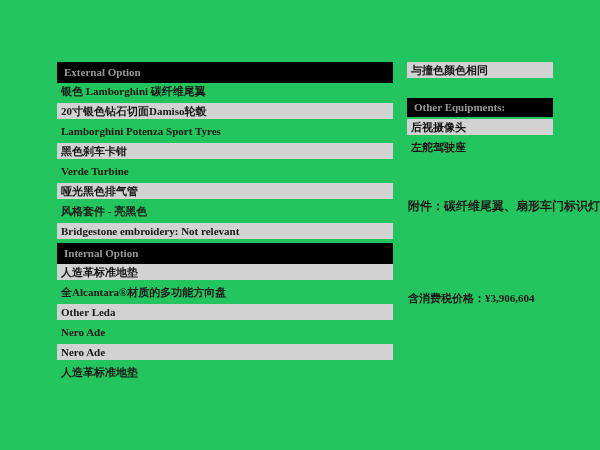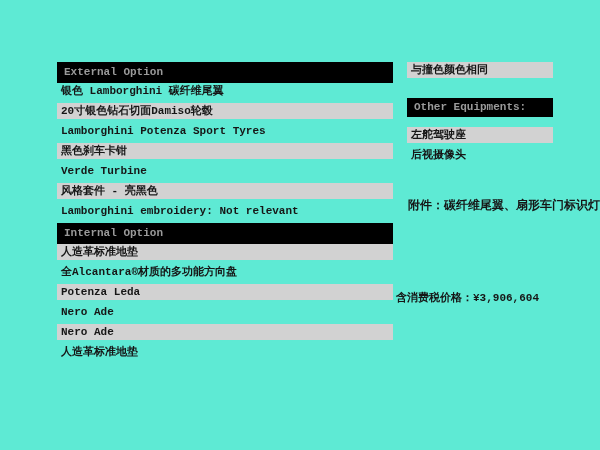--- a/index.html
+++ b/index.html
@@ -1,91 +1,92 @@
 <!DOCTYPE html>
 <html><head>
 <meta charset="utf-8">
 <style>
   html,body{margin:0;padding:0;background:#ffffff;}
   .canvas{
-    position:relative;width:600px;height:450px;background:#5eead4;overflow:hidden;
-    font-family:Liberation Mono, monospace;
+    position:relative;width:600px;height:450px;background:#22c55e;overflow:hidden;
+    font-family:Liberation Serif, serif;
     font-weight:700;color:#161616;
   }
   .col-left{position:absolute;left:57px;top:62px;width:336px;}
   .col-right{position:absolute;left:407px;top:62px;width:146px;}
   .sec-header{
     height:21px;line-height:21px;background:#000000;color:#9a9a9a;
     font-size:11px;padding-left:7px;box-sizing:border-box;
   }
-  .sec-header.small{height:19px;line-height:19px;margin-bottom:10px;}
+  .sec-header.small{height:19px;line-height:19px;margin-bottom:2px;}
   .row{
     height:16px;line-height:16px;margin-bottom:4px;
     font-size:11px;padding-left:4px;box-sizing:border-box;
     white-space:nowrap;background:transparent;
   }
   .alt-even .row:nth-child(even){background:#d2d2d2;}
   .alt-odd  .row:nth-child(odd){background:#d2d2d2;}
   .internal-section{margin-top:0;}
   .right-spacer{height:16px;}
   .attachments-line{
     position:absolute;left:408px;top:199px;font-size:12px;line-height:14px;
     white-space:nowrap;color:#161616;
   }
   .price-line{
-    position:absolute;left:396px;top:291px;font-size:11px;line-height:15px;
+    position:absolute;left:408px;top:291px;font-size:11px;line-height:15px;
     white-space:nowrap;color:#161616;
   }
 </style>
 </head>
 <body>
 
 <div class="canvas">
 
   <div class="col-left">
 
     <section>
       <div class="sec-header">External Option</div>
       <div class="rows alt-even">
         <div class="row">银色 Lamborghini 碳纤维尾翼</div>
         <div class="row">20寸银色钻石切面Damiso轮毂</div>
         <div class="row">Lamborghini Potenza Sport Tyres</div>
         <div class="row">黑色刹车卡钳</div>
         <div class="row">Verde Turbine</div>
+        <div class="row">哑光黑色排气管</div>
         <div class="row">风格套件 - 亮黑色</div>
-        <div class="row">Lamborghini embroidery: Not relevant</div>
+        <div class="row">Bridgestone embroidery: Not relevant</div>
       </div>
     </section>
 
     <section class="internal-section">
       <div class="sec-header">Internal Option</div>
       <div class="rows alt-odd">
         <div class="row">人造革标准地垫</div>
         <div class="row">全Alcantara®材质的多功能方向盘</div>
-        <div class="row">Potenza Leda</div>
+        <div class="row">Other Leda</div>
         <div class="row">Nero Ade</div>
         <div class="row">Nero Ade</div>
         <div class="row">人造革标准地垫</div>
       </div>
     </section>
 
   </div>
 
   <div class="col-right">
 
     <div class="rows alt-odd">
       <div class="row">与撞色颜色相同</div>
     </div>
 
     <div class="right-spacer"></div>
 
     <div class="sec-header small">Other Equipments:</div>
     <div class="rows alt-odd">
+      <div class="row">后视摄像头</div>
       <div class="row">左舵驾驶座</div>
-      <div class="row">后视摄像头</div>
     </div>
 
   </div>
 
   <div class="attachments-line">附件：碳纤维尾翼、扇形车门标识灯</div>
 
   <div class="price-line">含消费税价格：¥3,906,604</div>
 
 </div>
 

